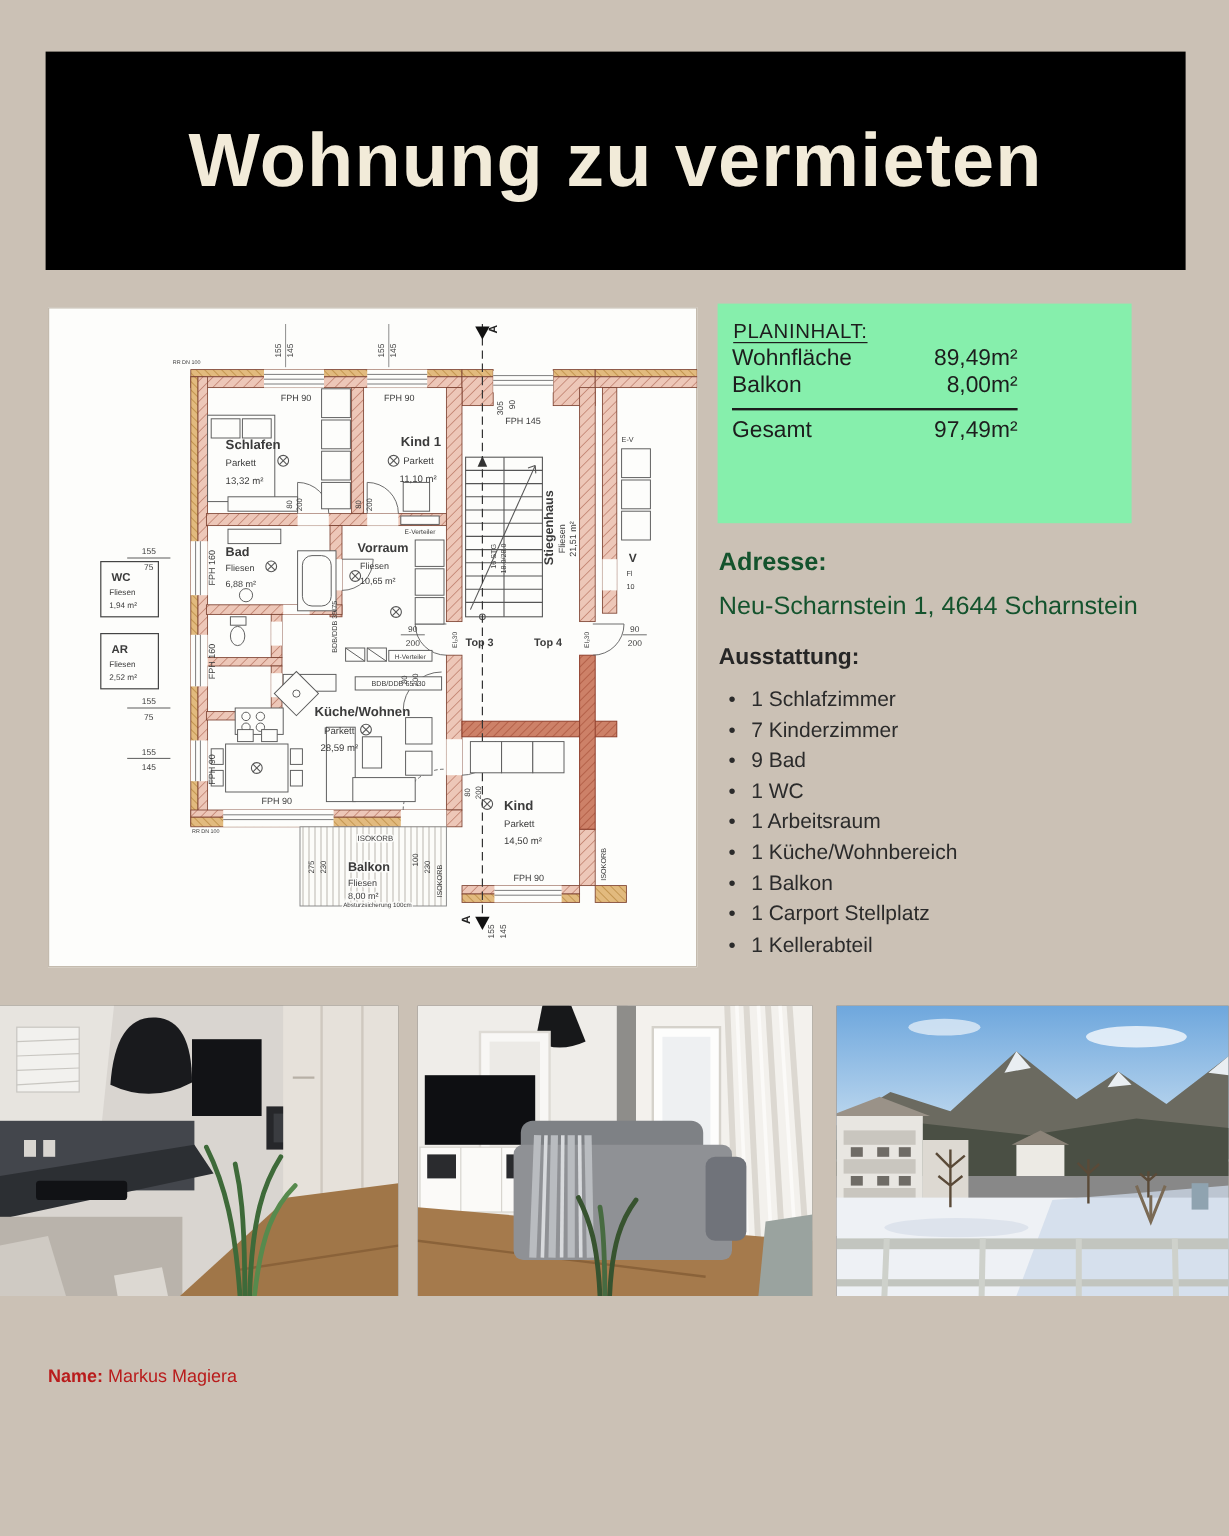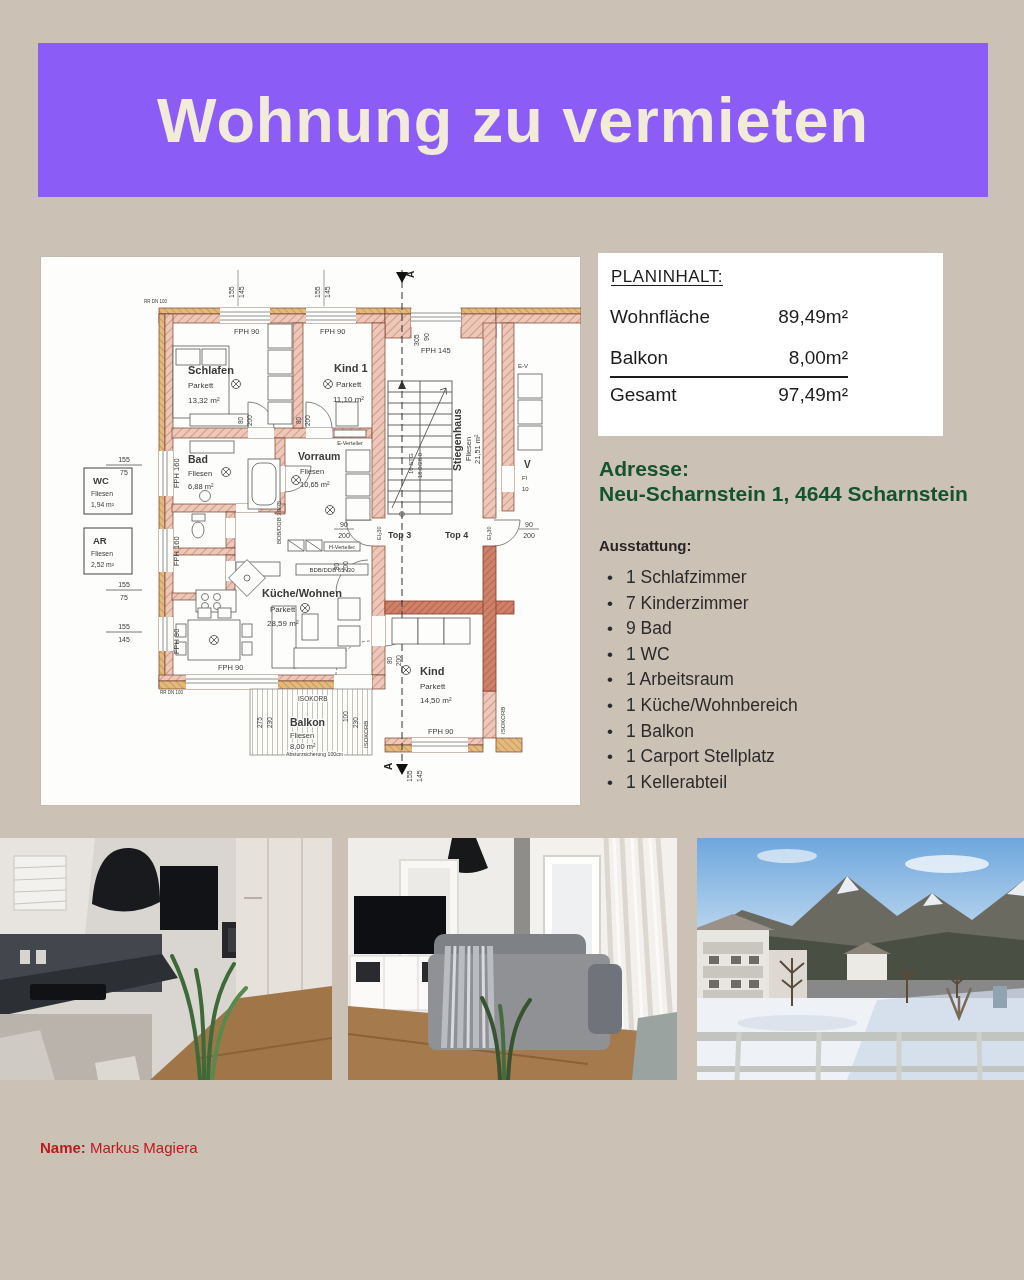--- a/index.html
+++ b/index.html
@@ -2,55 +2,55 @@
 <html><head>
 <meta charset="utf-8">
 <style>
   html,body{margin:0;padding:0}
   body{
     width:1024px;height:1280px;position:relative;overflow:hidden;
     background:#cbc1b5;font-family:"Liberation Sans",sans-serif;
   }
   
   .header{
-    position:absolute;left:38px;top:43px;width:950px;height:154px;
-    background:#8b5cf6;display:flex;align-items:center;justify-content:center;
+    position:absolute;left:38px;top:43px;width:950px;height:182px;
+    background:#000000;display:flex;align-items:center;justify-content:center;
   }
   .header h1{
     margin:0;font-size:63px;font-weight:bold;color:#f2ebd9;letter-spacing:1px;
     font-family:"Liberation Sans",sans-serif;
   }
   
   .plan-sheet{
     position:absolute;left:40px;top:256px;width:541px;height:550px;
     background:#fdfdfb;box-shadow:0 0 0 1px #c4bbae inset;
   }
   .plan-sheet svg{display:block;font-family:"Liberation Sans",sans-serif}
   
   .planbox{
     position:absolute;left:598px;top:253px;width:345px;height:183px;
-    background:#ffffff;color:#1d1d1d;
+    background:#86efac;color:#1d1d1d;
   }
   .planbox .heading{
     font-size:17px;letter-spacing:.5px;margin:14px 0 0 13px;
     text-decoration:underline;text-underline-offset:3px;
   }
   .planbox .unit{font-size:27px;margin:9px 0 0 12px;white-space:pre;letter-spacing:.5px}
   .planbox .row{
     display:flex;justify-content:space-between;width:238px;
-    margin:19px 0 0 12px;font-size:19px;
+    margin:1px 0 0 12px;font-size:19px;
   }
   .planbox .divider{width:238px;margin:7px 0 0 12px;border-top:2px solid #1d1d1d}
   .planbox .row.total{margin-top:6px}
   
   .address{position:absolute;left:599px;top:457px;color:#14532d}
   .address .h{font-weight:bold;font-size:21px}
-  .address .line{font-weight:bold;font-size:21px;margin-top:1px;white-space:nowrap}
+  .address .line{font-weight:normal;font-size:21px;margin-top:13px;white-space:nowrap}
   .features{position:absolute;left:599px;top:537px;color:#262626}
-  .features .h{font-weight:bold;font-size:15px}
+  .features .h{font-weight:bold;font-size:19px}
   .features ul{list-style:none;margin:11px 0 16px 0;padding:0 0 0 8px}
   .features li{font-size:17.5px;line-height:25.6px;color:#2b2b2b}
   .features li::before{content:"\2022";margin-right:13px;font-size:17px}
   
   .photo{position:absolute;top:838px;height:242px;overflow:hidden;background:#888}
   .photo svg{display:block;width:100%;height:100%}
   #photo-kitchen{left:0;width:332px}
   #photo-living{left:348px;width:329px}
   #photo-view{left:697px;width:327px}
   

